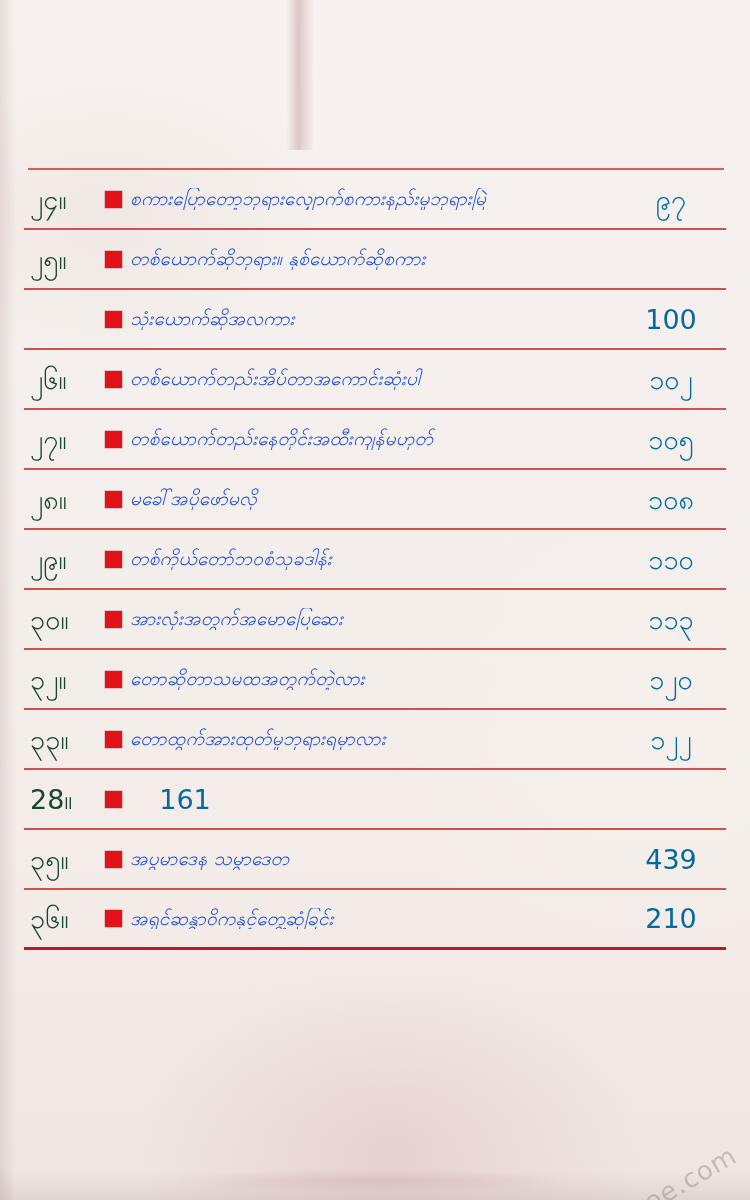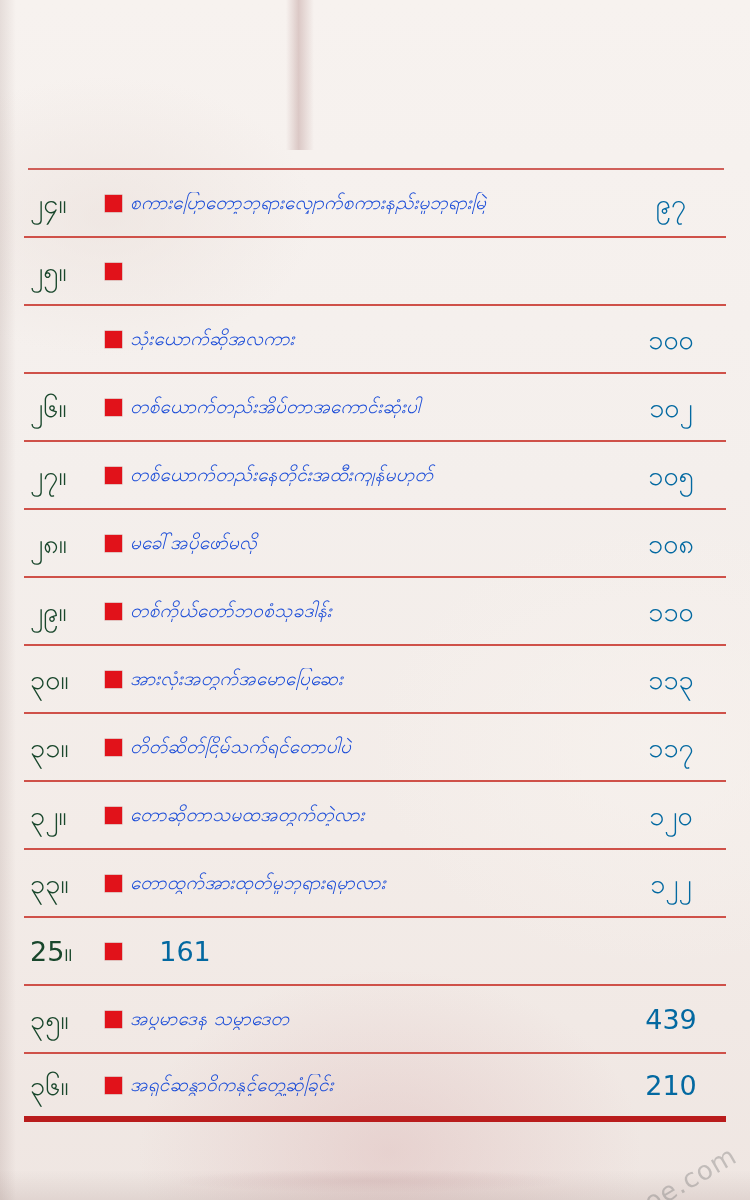--- a/index.html
+++ b/index.html
@@ -59,27 +59,27 @@
   .toc-top-rule {
     height: 2px;
     background: #c9463f;
     opacity: 0.85;
     margin: 0 2px 0 4px;
   }
 
   .row {
     display: flex;
     align-items: center;
-    height: 68px;
+    height: 60px;
     border-bottom: 2px solid #cf5149;
     box-sizing: border-box;
     position: relative;
   }
   .row:last-child {
-    border-bottom: 6px solid #b91c1c;
+    border-bottom: 3px solid #b91c1c;
   }
 
   .num {
     width: 72px;
     flex: 0 0 72px;
     color: #19472c;
     font-size: 27px;
     line-height: 1;
     padding-left: 6px;
     box-sizing: border-box;
@@ -165,30 +165,31 @@
       </span>
     <span class="title">စကားပြောတော့ဘုရားလျှောက်စကားနည်းမှုဘုရားမြဲ</span>
     <span class="page">၉၇</span>
   </div>
 
   <div class="row">
     <span class="num">၂၅။</span>
     <span class="bullet">
         <i></i>
       </span>
+    <span class="title">တစ်ယောက်ဆိုဘုရား။ နှစ်ယောက်ဆိုစကား</span>
     <span class="page"></span>
   </div>
 
   <div class="row">
     <span class="num"></span>
     <span class="bullet">
         <i></i>
       </span>
     <span class="title">သုံးယောက်ဆိုအလကား</span>
-    <span class="page">၁၀၀</span>
+    <span class="page">100</span>
   </div>
 
   <div class="row">
     <span class="num">၂၆။</span>
     <span class="bullet">
         <i></i>
       </span>
     <span class="title">တစ်ယောက်တည်းအိပ်တာအကောင်းဆုံးပါ</span>
     <span class="page">၁၀၂</span>
   </div>
@@ -222,49 +223,41 @@
 
   <div class="row">
     <span class="num">၃၀။</span>
     <span class="bullet">
         <i></i>
       </span>
     <span class="title">အားလုံးအတွက်အမောပြေဆေး</span>
     <span class="page">၁၁၃</span>
   </div>
 
-  <div class="row">
-    <span class="num">၃၁။</span>
-    <span class="bullet">
-        <i></i>
-      </span>
-    <span class="title">တိတ်ဆိတ်ငြိမ်သက်ရင်တောပါပဲ</span>
-    <span class="page">၁၁၇</span>
-  </div>
 
   <div class="row">
     <span class="num">၃၂။</span>
     <span class="bullet">
         <i></i>
       </span>
     <span class="title">တောဆိုတာသမထအတွက်တဲ့လား</span>
     <span class="page">၁၂၀</span>
   </div>
 
   <div class="row">
     <span class="num">၃၃။</span>
     <span class="bullet">
         <i></i>
       </span>
     <span class="title">တောထွက်အားထုတ်မှုဘုရားရမှာလား</span>
     <span class="page">၁၂၂</span>
   </div>
 
   <div class="row">
-    <span class="num">25။</span>
+    <span class="num">28။</span>
     <span class="bullet">
         <i></i>
       </span>
     <span class="page">161</span>
   </div>
 
   <div class="row">
     <span class="num">၃၅။</span>
     <span class="bullet">
         <i></i>

